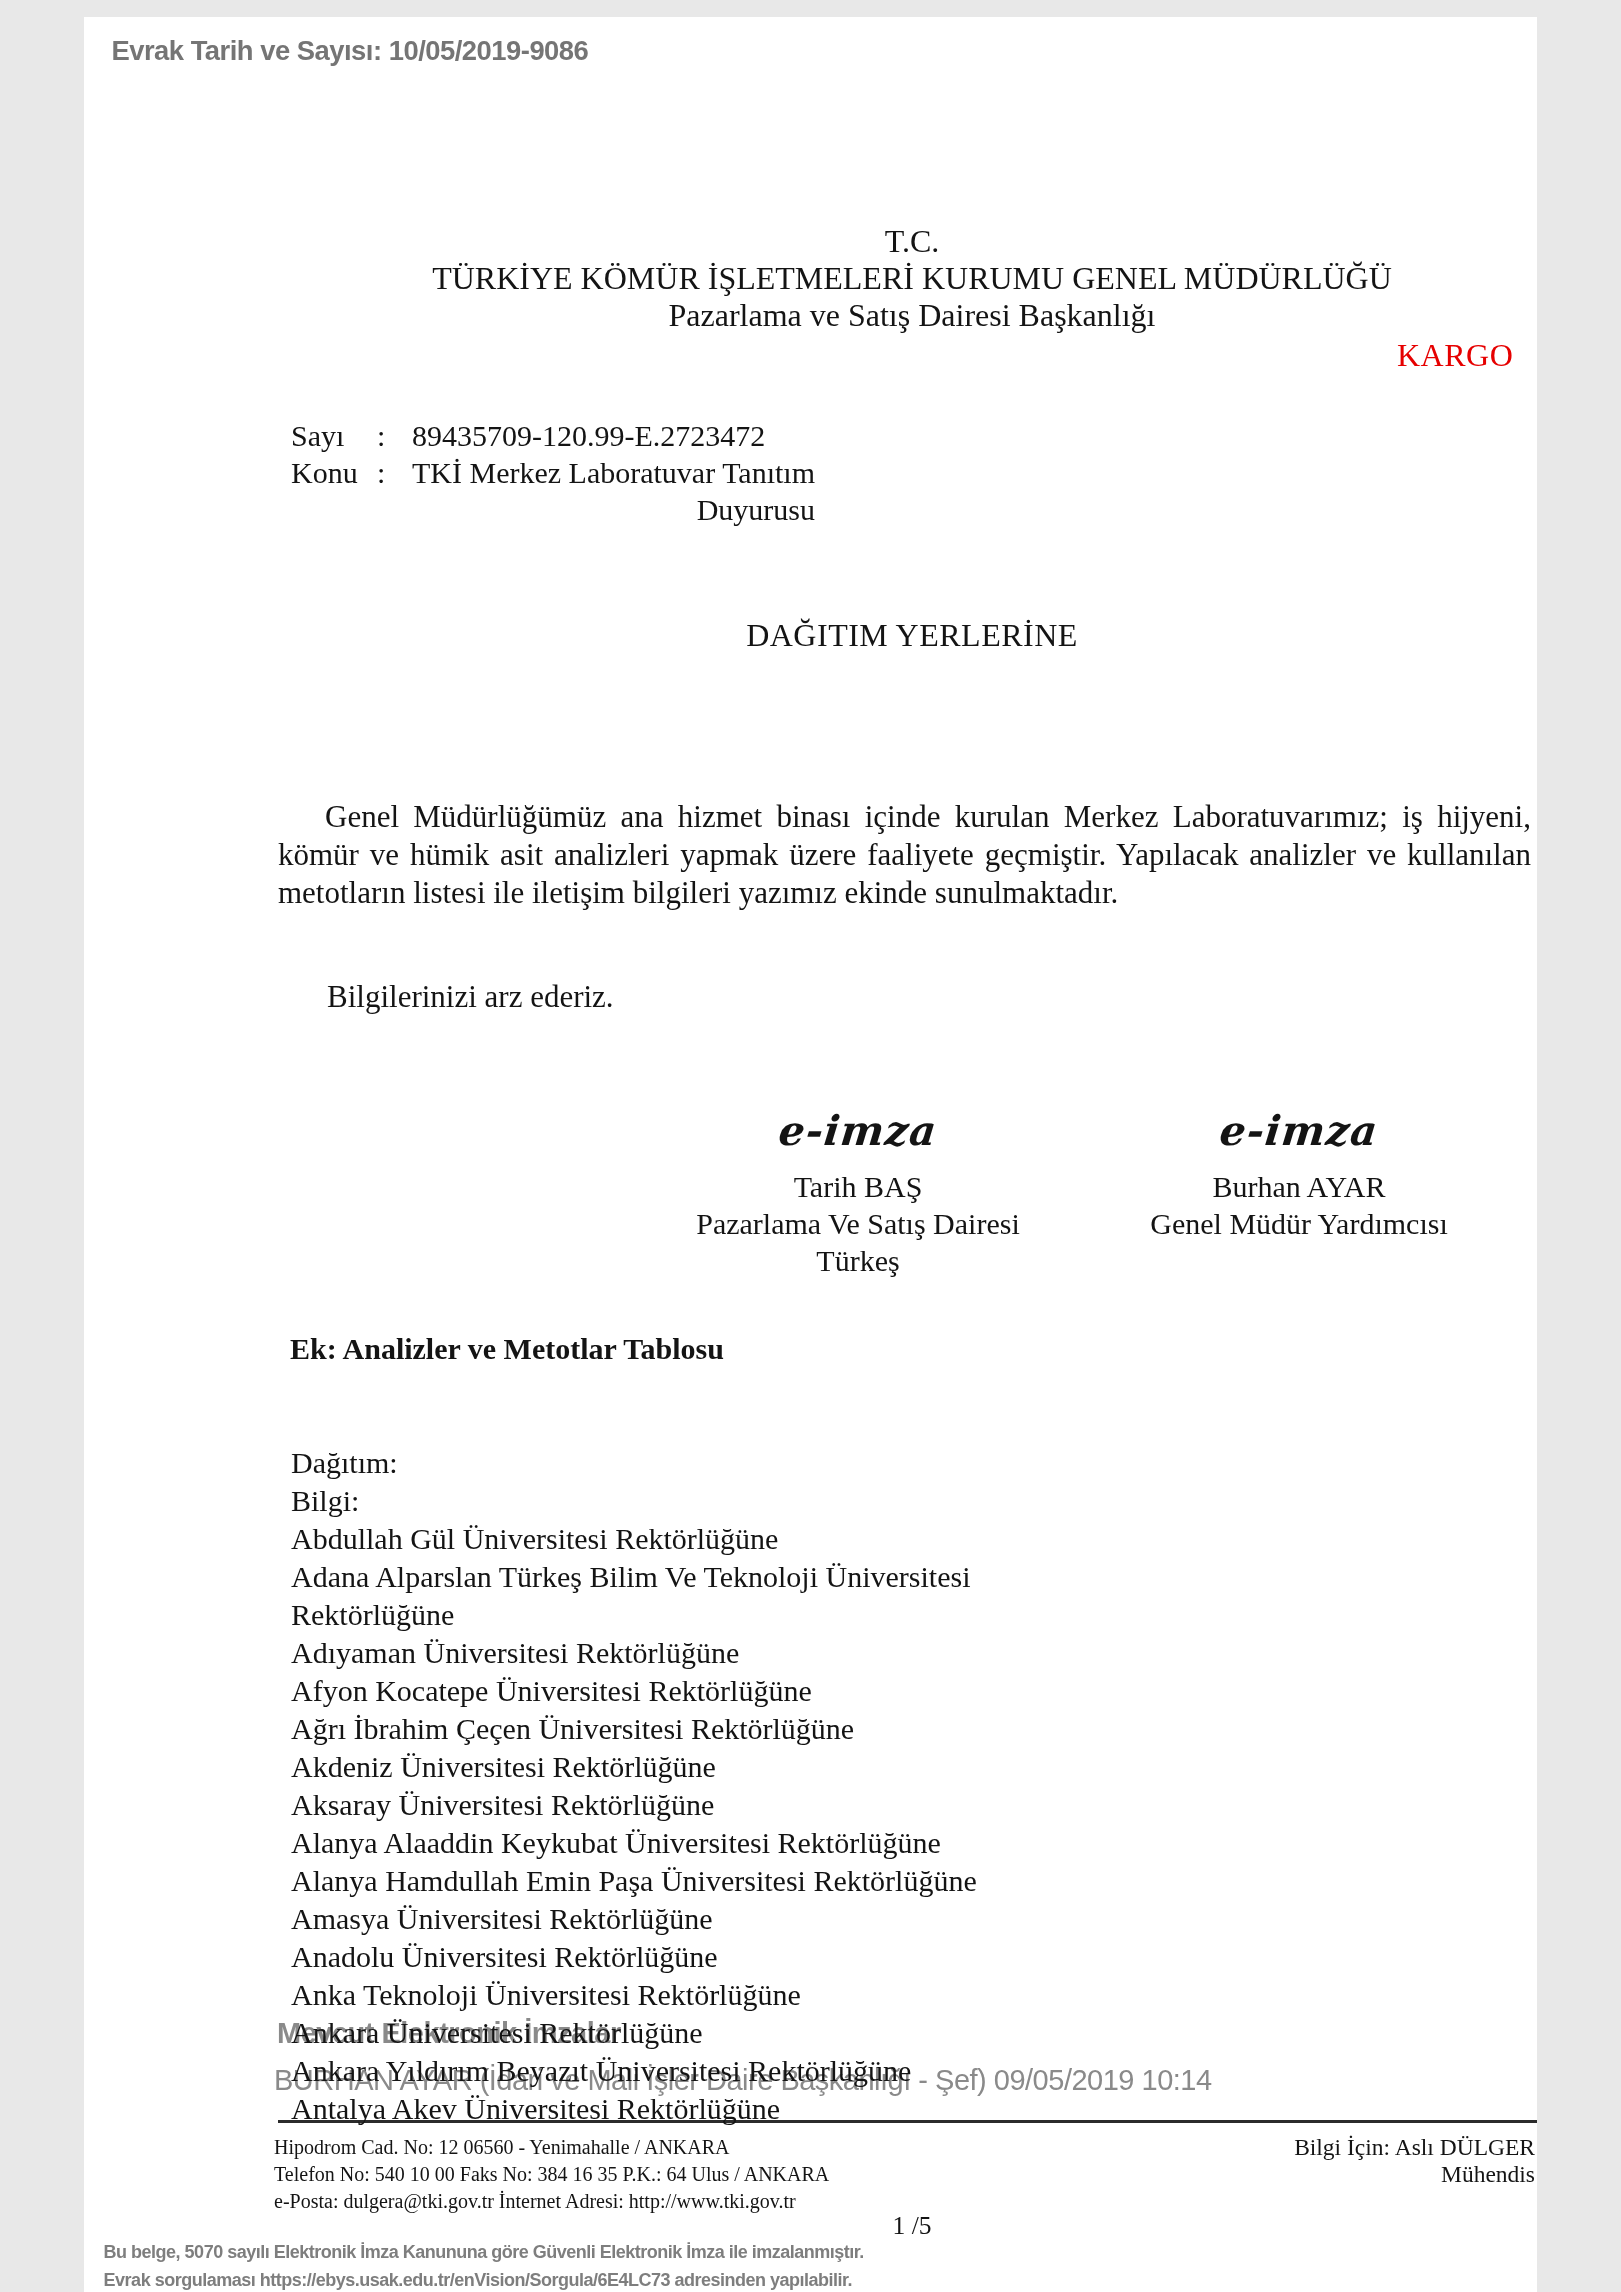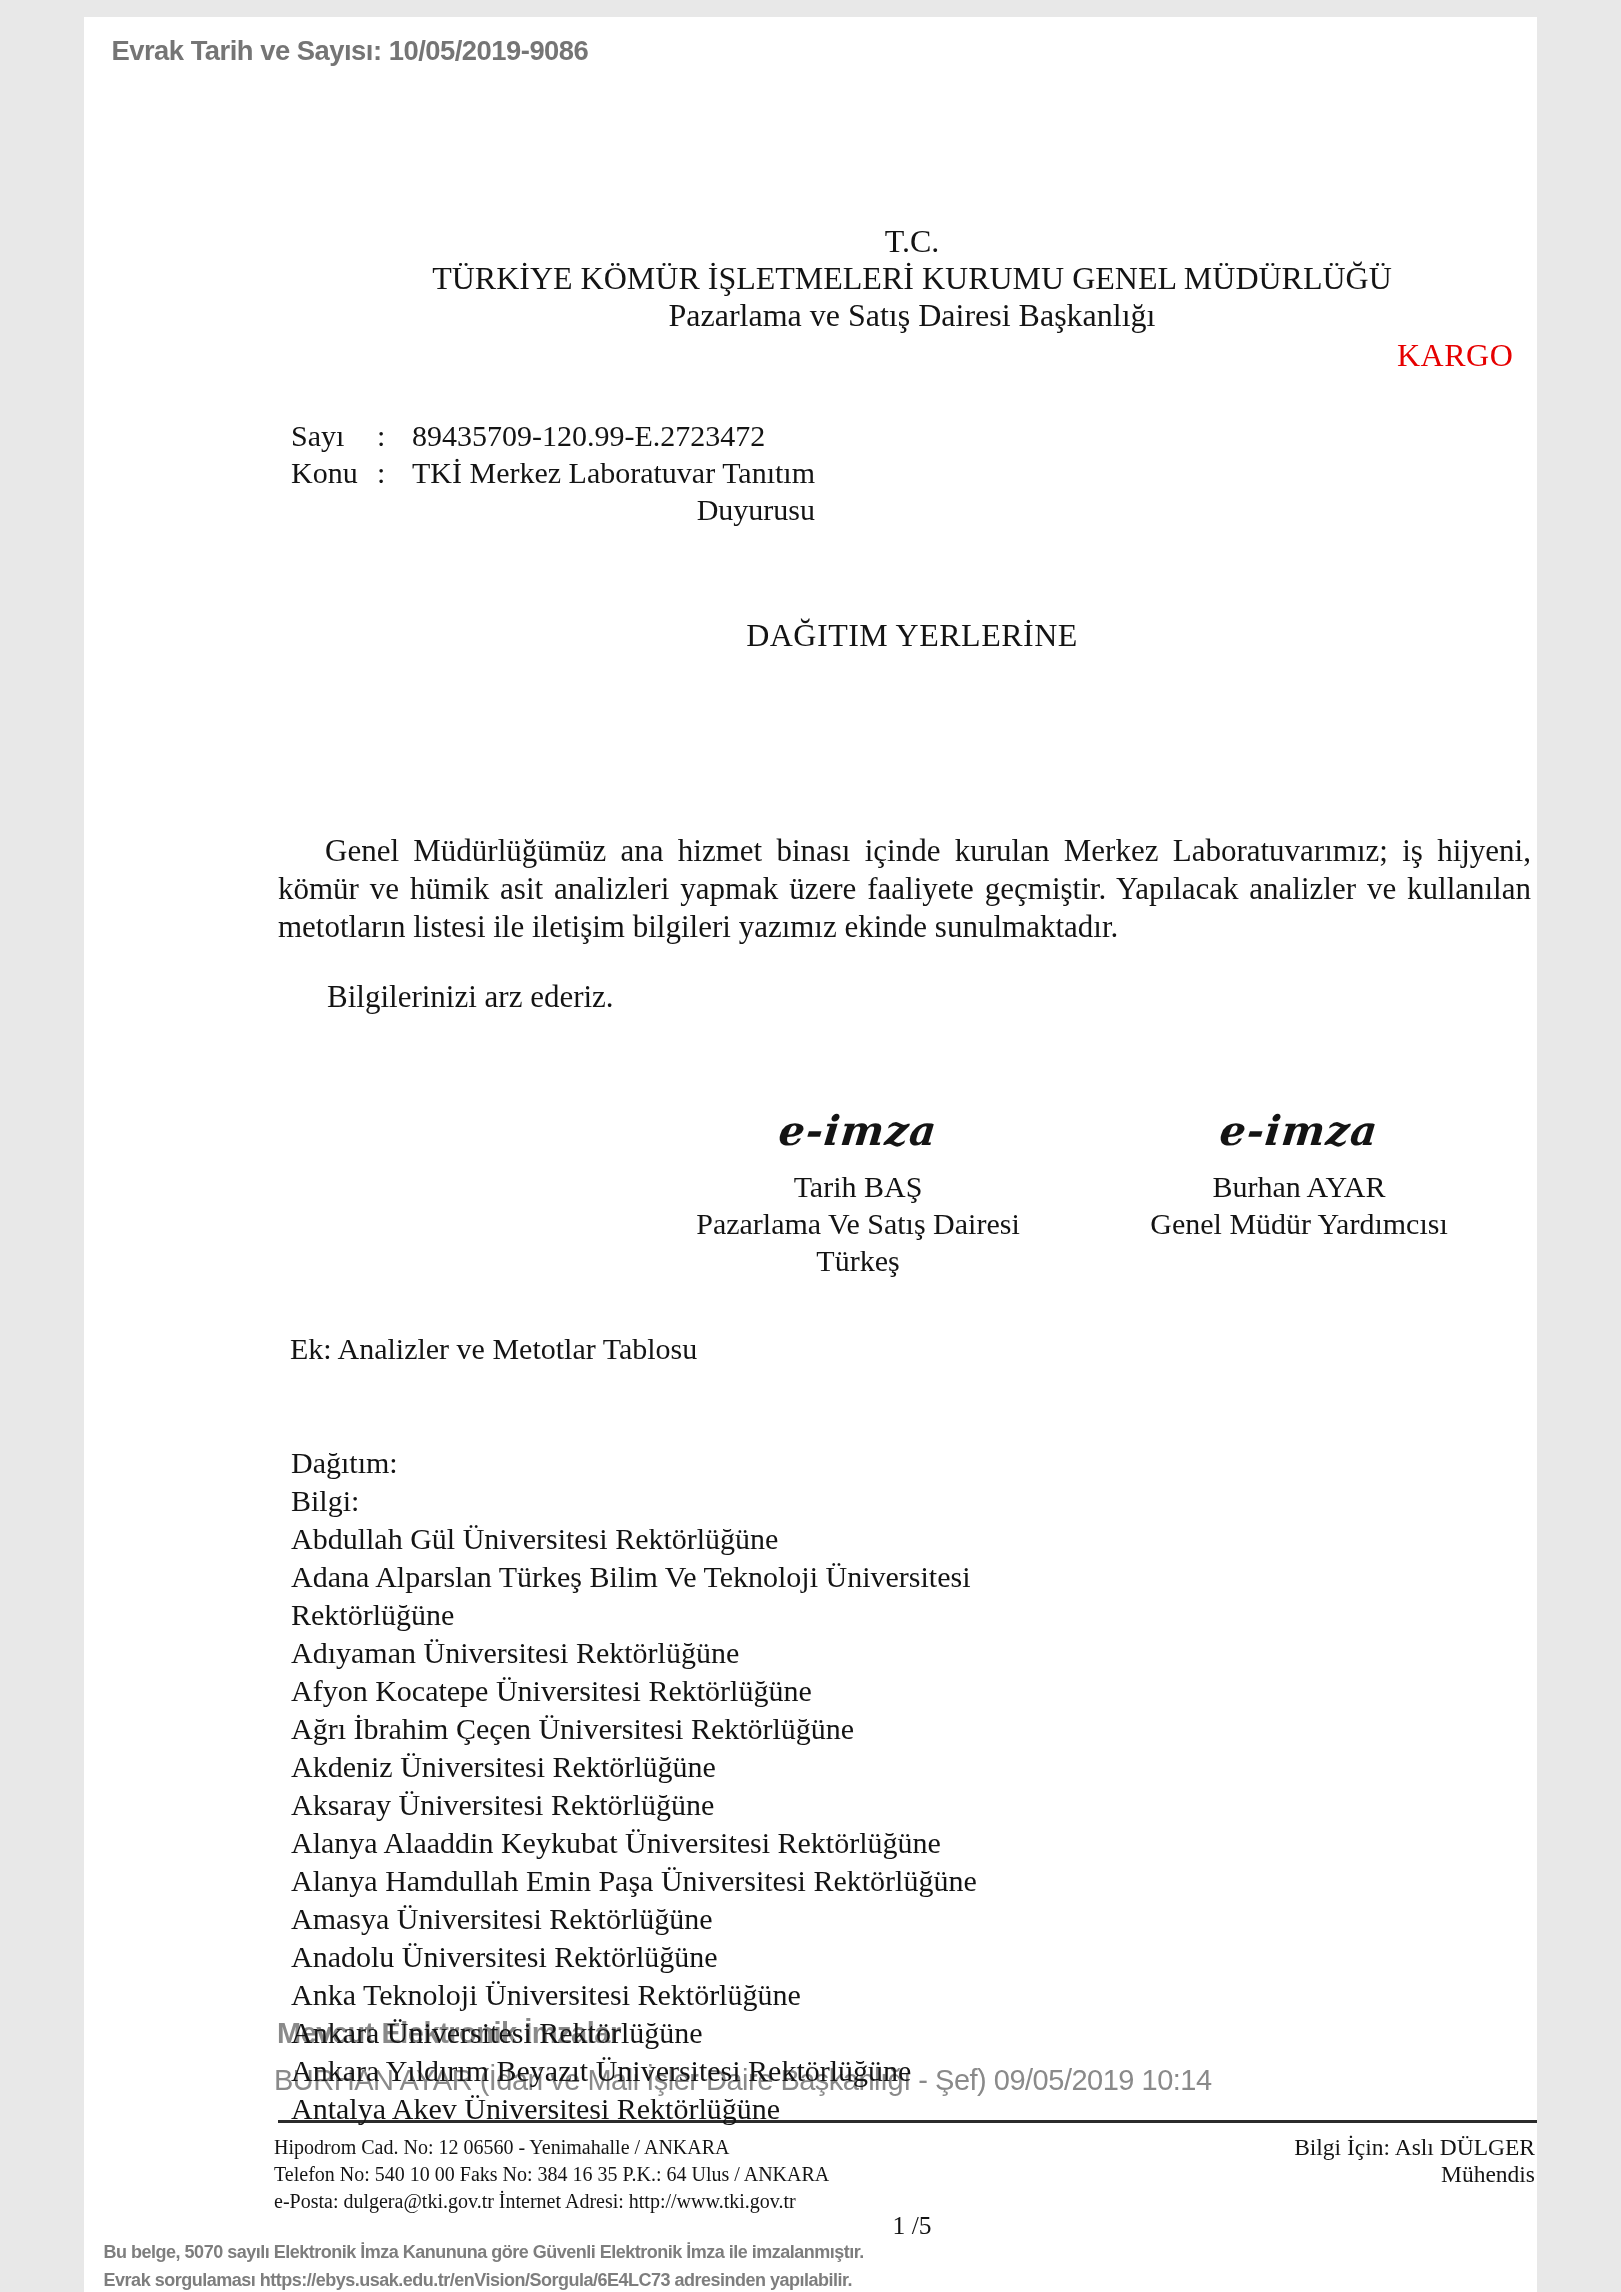--- a/index.html
+++ b/index.html
@@ -35,37 +35,37 @@
   .meta-label{width:86px;}
   .meta-colon{width:35px;}
   .meta-cont{margin-left:122px;text-align:right;}
   
   .recipient{
     left:196px;top:600px;width:1264px;
     text-align:center;font-size:32px;letter-spacing:0.5px;
   }
   
   .body-par{
-    left:194px;top:815px;width:1253px;
+    left:194px;top:781px;width:1253px;
     font-size:31px;line-height:38px;
     text-align:justify;text-indent:47px;
   }
   .closing{left:243px;top:962px;font-size:31px;}
   
   .sig{width:470px;text-align:center;font-size:30px;line-height:37px;}
   .sig-left{left:539px;top:1096px;}
   .sig-right{left:980px;top:1096px;}
   .eimza{
     font-family:"DejaVu Serif", serif;
     font-style:italic;font-weight:bold;
     font-size:41px;letter-spacing:1px;
     transform:skewX(-6deg);
     margin-bottom:17.6px;
   }
-  .attachment{left:206px;top:1315px;font-size:30px;}
+  .attachment{left:206px;top:1315px;font-size:30px;font-weight:bold;}
   
   .distribution{left:207px;top:1427px;font-size:30px;line-height:38px;width:980px;}
   
   .esign-1{
     left:193px;top:2000px;
     font-family:"Liberation Sans", sans-serif;
     font-weight:bold;color:#8a8a8a;font-size:29px;letter-spacing:-0.5px;
     z-index:1;
   }
   .esign-2{

